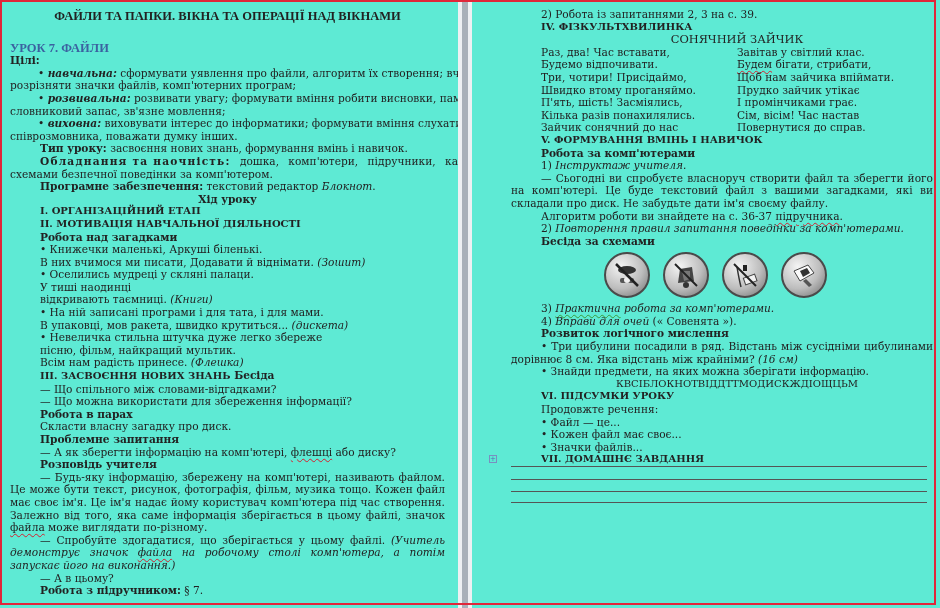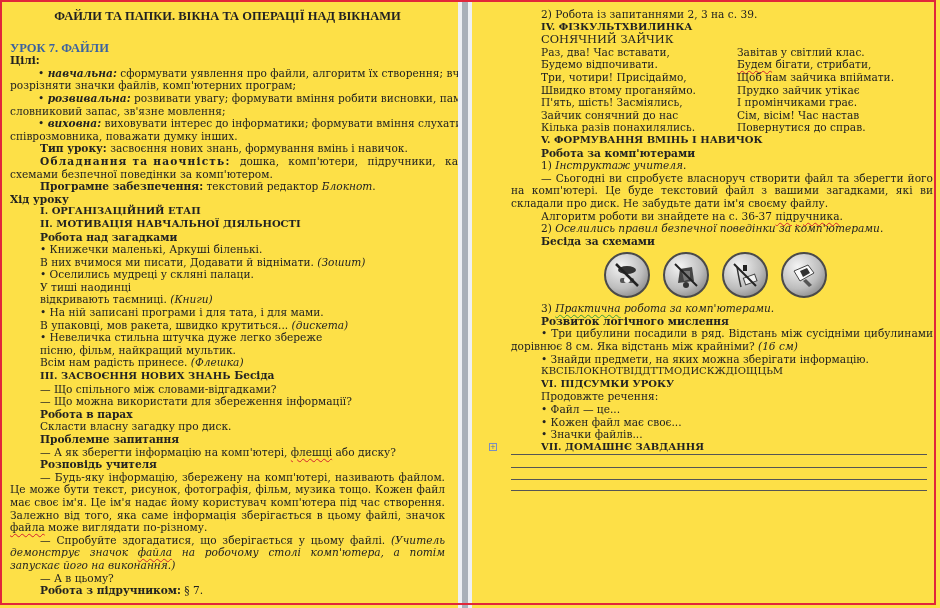--- a/index.html
+++ b/index.html
@@ -2,35 +2,35 @@
 <html><head>
 <meta charset="utf-8">
 <style>
   * { box-sizing: border-box; margin: 0; padding: 0; }
   html, body { width: 940px; height: 608px; overflow: hidden; background: #ffffff; }
   body { position: relative; font-family: "DejaVu Serif", "Liberation Serif", serif; color: #222; }
 
   .frame { position: absolute; left: 0; top: 0; width: 940px; height: 608px; }
   .frame-border { position: absolute; left: 0; top: 0; width: 936px; height: 605px; border: 2px solid #e1263a; pointer-events: none; z-index: 5; }
 
-  .page { position: absolute; top: 0; height: 608px; background: #fde047; overflow: hidden; }
+  .page { position: absolute; top: 0; height: 608px; background: #5eead4; overflow: hidden; }
   .page-left { left: 0; width: 458px; }
   .page-right { left: 472px; width: 548px; }
 
   .gutter { position: absolute; left: 458px; top: 0; width: 14px; height: 608px; background: #eef0f3; }
   .gutter-bar { position: absolute; left: 462px; top: 0; width: 6px; height: 608px; background: #a9b0b9; }
 
   .content { position: absolute; font-size: 10.6px; line-height: 12.6px; }
   .page-left .content { left: 10px; top: 9px; width: 435px; }
   .page-right .content { left: 39px; top: 8px; width: 422px; }
 
   .p { white-space: nowrap; }
   .just { white-space: normal; text-align: justify; }
   .ind { padding-left: 30px; }
-  .center { }
+  .center { text-align: center; }
   .b { font-weight: bold; }
   .i { font-style: italic; }
   .bi { font-weight: bold; font-style: italic; }
 
   .doc-title { font-family: "Liberation Serif", serif; font-weight: bold; font-size: 12.5px; text-align: center; margin-top: 1px; margin-bottom: 19px; }
   .lesson-title { font-family: "Liberation Serif", serif; font-weight: bold; font-size: 12.5px; color: #3b62a0; }
   .sec { font-weight: bold; font-size: 10px; }
   .sub { font-weight: bold; }
   .spell { text-decoration: underline wavy #d3212f; text-decoration-thickness: 1px; text-underline-offset: 2px; margin-top: 16px; }
   .spell-g { text-decoration: underline wavy #3a9b3a; text-decoration-thickness: 1px; text-underline-offset: 2px; }
@@ -112,40 +112,40 @@
       <div class="p ind sec">IV. ФІЗКУЛЬТХВИЛИНКА</div>
       <div class="p center" style="font-size:11.4px;padding-left:30px">СОНЯЧНИЙ ЗАЙЧИК</div>
 
       <div class="poem ind">
         <div class="col">
           <div class="p">Раз, два! Час вставати,</div>
           <div class="p">Будемо відпочивати.</div>
           <div class="p">Три, чотири! Присідаймо,</div>
           <div class="p">Швидко втому проганяймо.</div>
           <div class="p">П'ять, шість! Засміялись,</div>
+          <div class="p">Кілька разів понахилялись.</div>
           <div class="p">Зайчик сонячний до нас</div>
-          <div class="p">Кілька разів понахилялись.</div>
         </div>
         <div class="col right">
           <div class="p">Завітав у світлий клас.</div>
           <div class="p spell-wrap"><span class="spell">Будем</span><span> бігати, стрибати,</span></div>
           <div class="p">Щоб нам зайчика впіймати.</div>
           <div class="p">Прудко зайчик утікає</div>
           <div class="p">І промінчиками грає.</div>
           <div class="p">Сім, вісім! Час настав</div>
           <div class="p">Повернутися до справ.</div>
         </div>
       </div>
 
       <div class="p ind sec">V. ФОРМУВАННЯ ВМІНЬ І НАВИЧОК</div>
       <div class="p ind sub">Робота за комп'ютерами</div>
       <div class="p ind"><span>1) </span><span class="i">Інструктаж учителя.</span></div>
       <div class="just" style="text-indent:30px">— Сьогодні ви спробуєте власноруч створити файл та зберегти його на комп'ютері. Це буде текстовий файл з вашими загадками, які ви складали про диск. Не забудьте дати ім'я своєму файлу.</div>
       <div class="p ind"><span>Алгоритм роботи ви знайдете на с. 36-37 </span><span class="spell">підручника</span><span>.</span></div>
-      <div class="p ind"><span>2) </span><span class="i">Оселились правил безпечної поведінки за комп'ютерами.</span></div>
+      <div class="p ind"><span>2) </span><span class="i">Повторення правил запитання поведінки за комп'ютерами.</span></div>
       <div class="p ind sub">Бесіда за схемами</div>
 
       <div class="icons">
         <div class="icon-circle">
           <svg viewBox="0 0 32 32">
               <ellipse cx="16" cy="11" rx="9" ry="4" fill="#333"></ellipse>
               <rect x="9" y="19" width="14" height="5" rx="2" fill="#555"></rect>
               <circle cx="16" cy="21" r="3" fill="#eee"></circle>
               <line x1="5" y1="5" x2="27" y2="27" stroke="#222" stroke-width="2.5"></line>
             </svg>
@@ -169,20 +169,21 @@
         <div class="icon-circle">
           <svg viewBox="0 0 32 32">
               <path d="M6 12 L20 6 L26 14 L12 22 Z" fill="#fafafa" stroke="#444"></path>
               <path d="M12 12 L19 9 L22 14 L15 18 Z" fill="#333"></path>
               <path d="M18 20 L24 26 L21 28 L15 22 Z" fill="#555"></path>
             </svg>
         </div>
       </div>
 
       <div class="p ind"><span>3) </span><span class="i spell-g">Практична</span><span class="i"> робота за комп'ютерами.</span></div>
+      <div class="p ind"><span>4) </span><span class="i">Вправи для очей</span><span> (« Совенята »).</span></div>
       <div class="p ind sub">Розвиток логічного мислення</div>
       <div class="just" style="text-indent:30px"><span>• Три цибулини посадили в ряд. Відстань між сусідніми цибулинами дорівнює 8 см. Яка відстань між крайніми? </span><span class="i">(16 см)</span></div>
       <div class="p ind">• Знайди предмети, на яких можна зберігати інформацію.</div>
       <div class="p center" style="font-size:10px;padding-left:30px">КВСІБЛОКНОТВІДДТТМОДИСКЖДІОЩЦЬМ</div>
       <div class="p ind sec">VI. ПІДСУМКИ УРОКУ</div>
       <div class="p ind">Продовжте речення:</div>
       <div class="p ind">• Файл — це...</div>
       <div class="p ind">• Кожен файл має своє...</div>
       <div class="p ind">• Значки файлів...</div>
 

